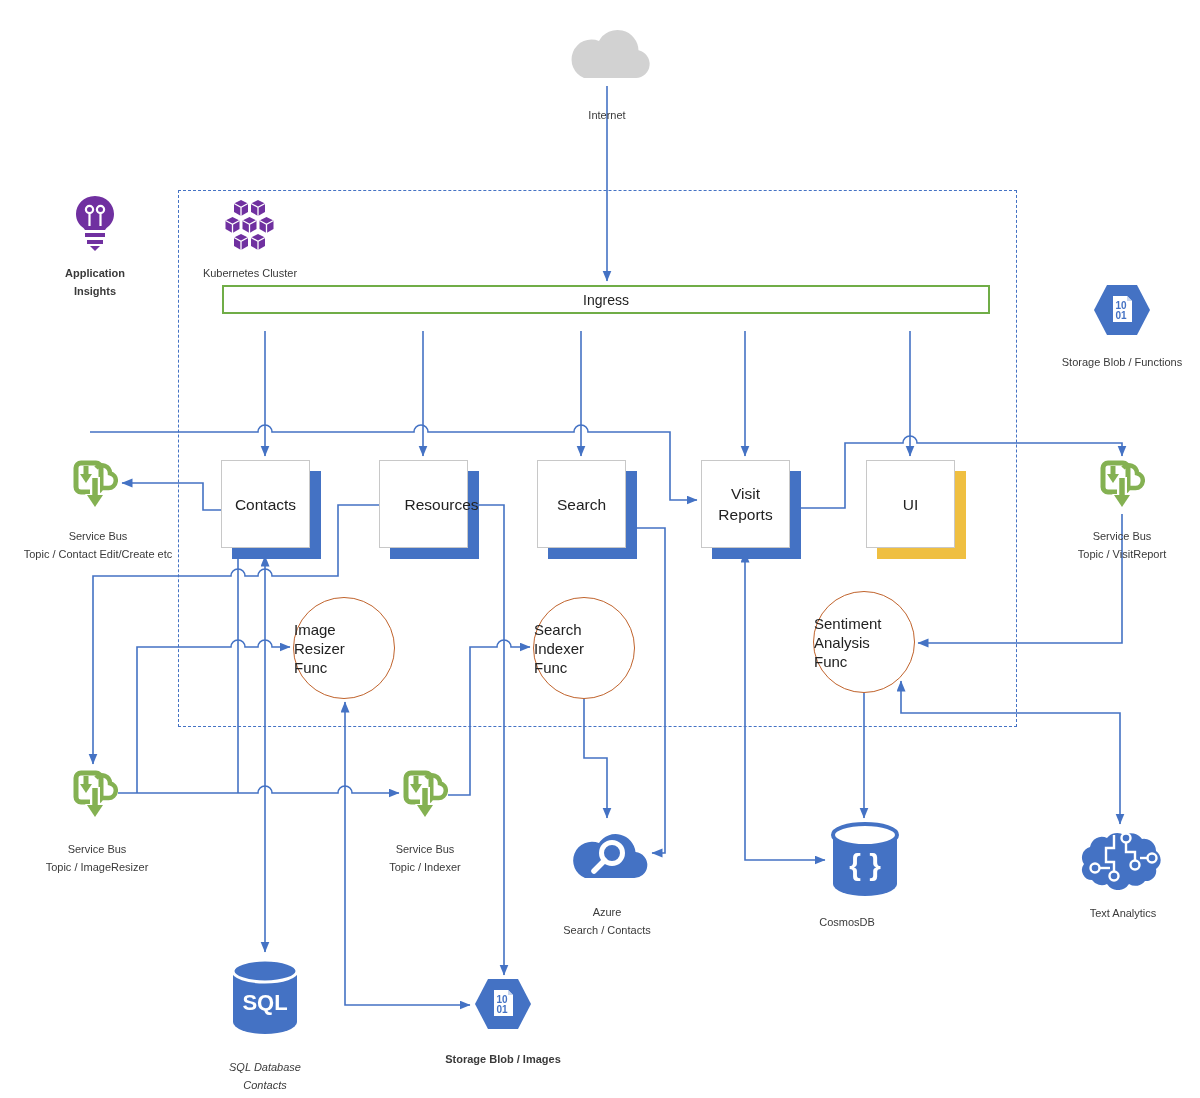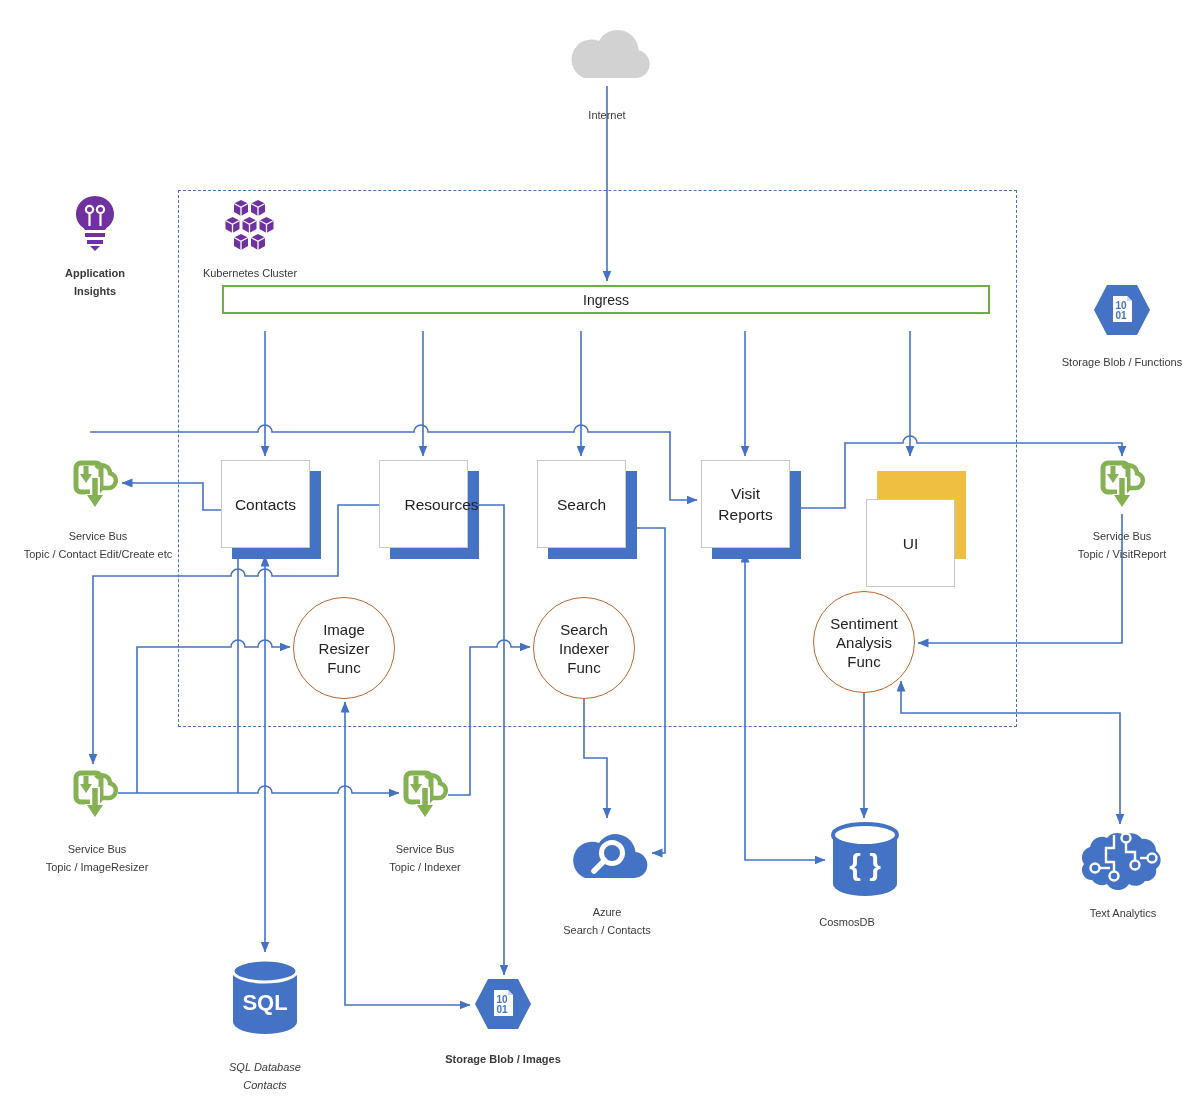--- a/index.html
+++ b/index.html
@@ -18,24 +18,24 @@
   
   .svc-shadow{position:absolute;width:89px;height:88px;background:#4472C4;z-index:1;}
   .svc-shadow.gold{background:#EFBF41;}
   .svc{position:absolute;width:89px;height:88px;background:#fff;border:1px solid #c8c8c8;
        display:flex;align-items:center;justify-content:center;flex-direction:column;
        font-size:15.5px;color:#222;z-index:2;box-sizing:border-box;text-align:center;line-height:21px;}
   .sh-contacts{left:232px;top:471px;} .b-contacts{left:221px;top:460px;}
   .sh-resources{left:390px;top:471px;} .b-resources{left:379px;top:460px;padding-left:36px;}
   .sh-search{left:548px;top:471px;} .b-search{left:537px;top:460px;}
   .sh-visit{left:712px;top:471px;} .b-visit{left:701px;top:460px;}
-  .sh-ui{left:877px;top:471px;} .b-ui{left:866px;top:460px;margin-top:39px;}
+  .sh-ui{left:877px;top:471px;} .b-ui{left:866px;top:460px;}
   
   .func{position:absolute;width:102px;height:102px;border-radius:50%;background:#fff;
-        border:1.5px solid #C0632C;display:flex;align-items:center;justify-content:center;
+        border:1.5px solid #C0632C;display:flex;align-items:flex-start;justify-content:center;
         flex-direction:column;font-size:15px;line-height:19px;color:#222;z-index:2;box-sizing:border-box;text-align:center;}
   .f-image{left:293px;top:597px;} .f-search{left:533px;top:597px;} .f-sentiment{left:813px;top:591px;}
   
   .i-internet{left:557px;top:20px;} .i-appins{left:71px;top:195px;} .i-k8s{left:220px;top:198px;}
   .i-sbfx{left:1093px;top:284px;}
   .i-sbc{left:72px;top:460px;} .i-sbv{left:1099px;top:460px;}
   .i-sbi{left:72px;top:770px;} .i-sbx{left:402px;top:770px;}
   .i-azsearch{left:561px;top:822px;} .i-cosmos{left:829px;top:822px;} .i-brain{left:1078px;top:828px;}
   .i-sql{left:230px;top:958px;} .i-blobimg{left:474px;top:978px;}
   

